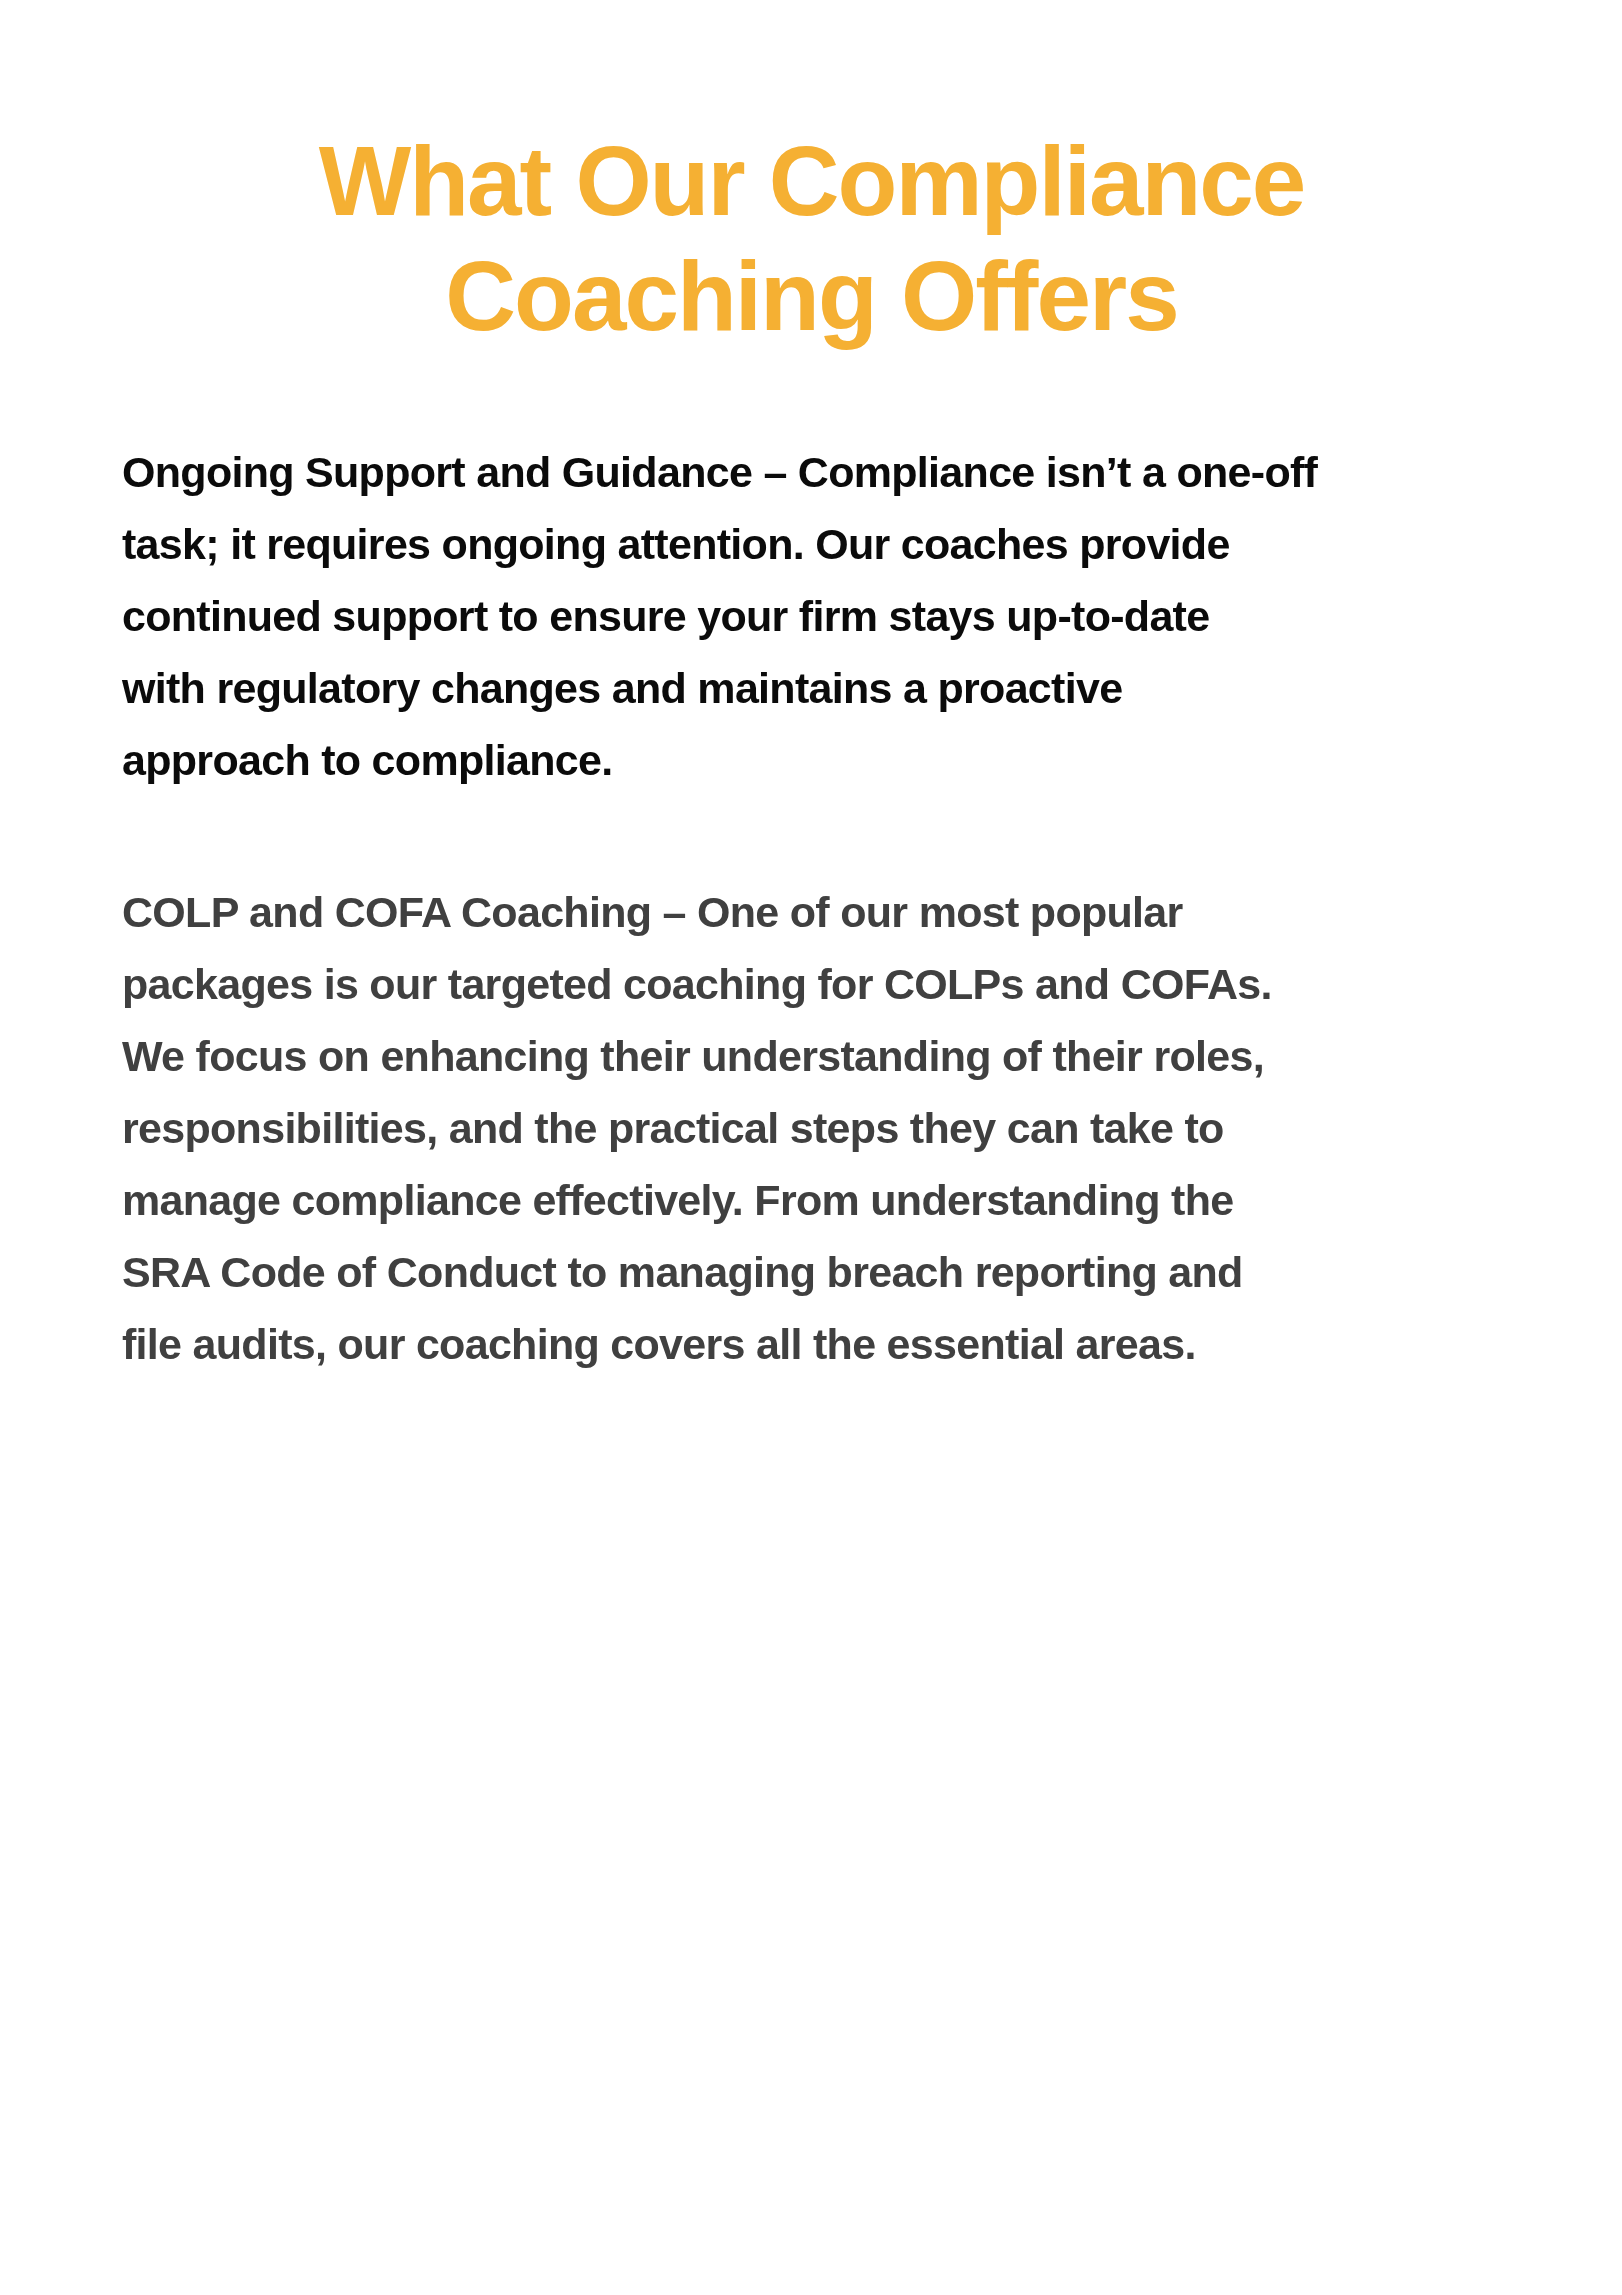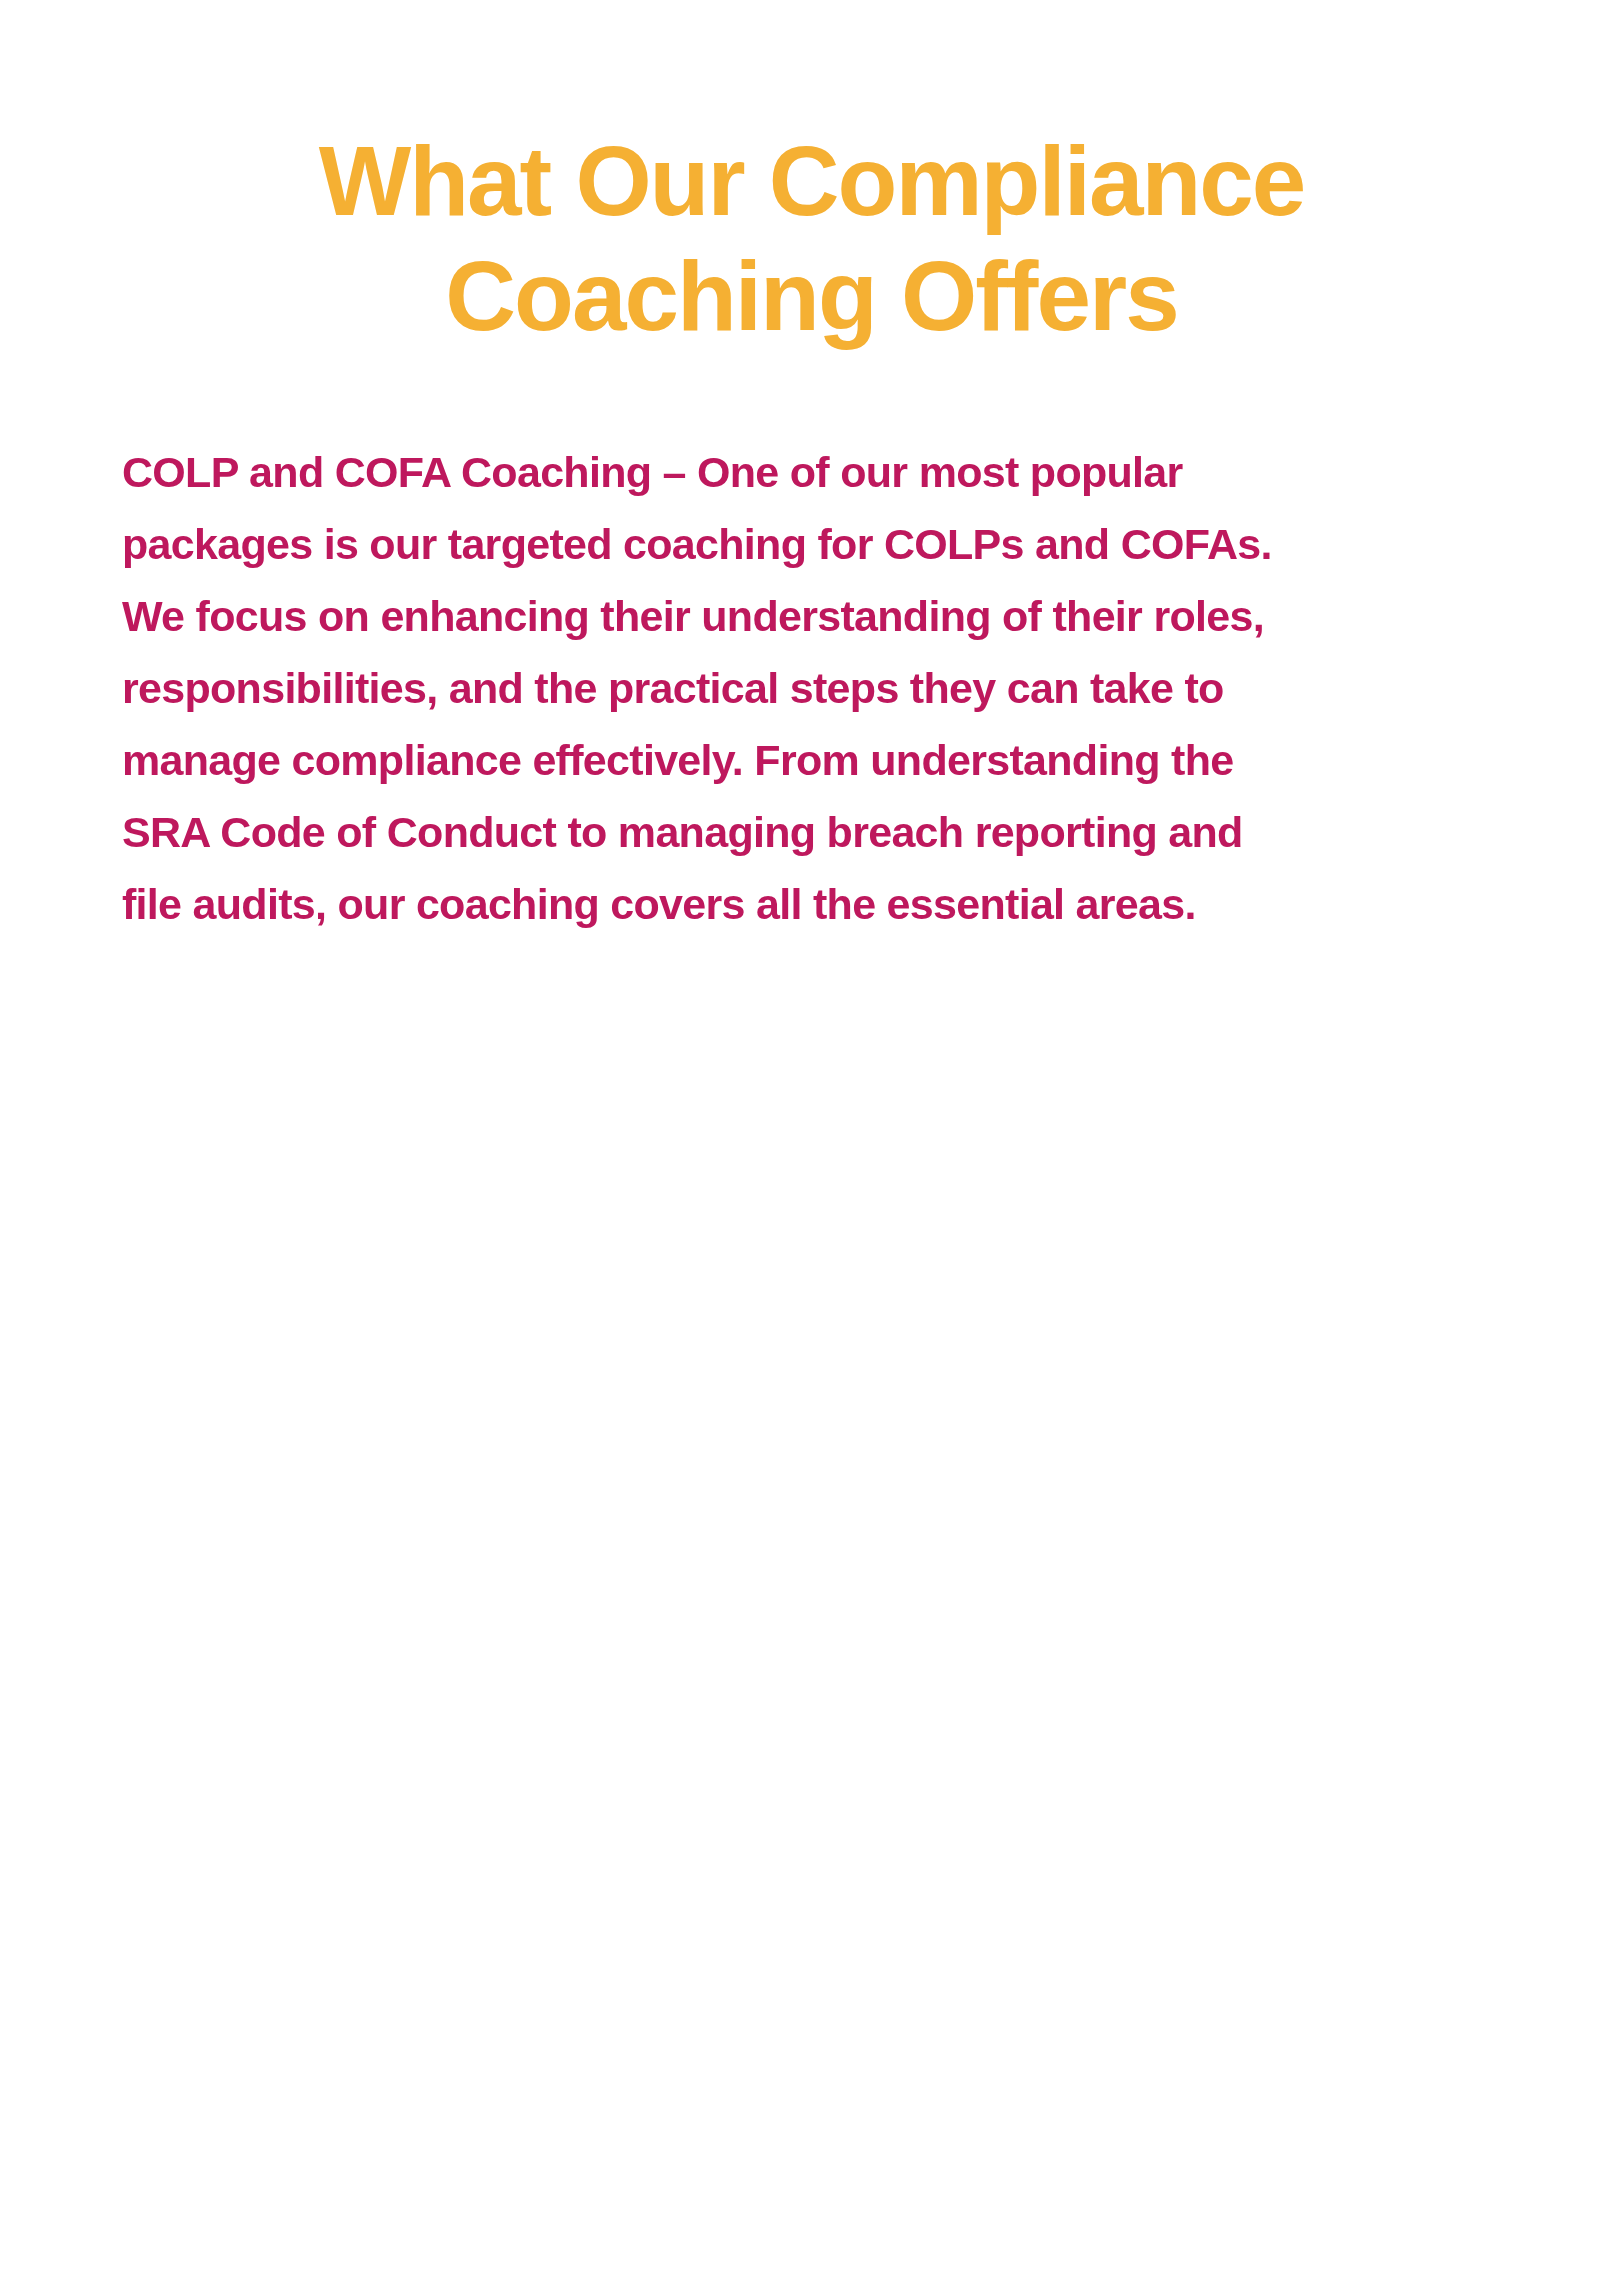--- a/index.html
+++ b/index.html
@@ -42,21 +42,26 @@
   }
 </style>
 </head>
 <body>
 
 <div class="page" style="background: rgb(255, 255, 255);">
   <h1 class="page-title" style="color: rgb(245, 176, 51);">What Our Compliance
 Coaching Offers</h1>
 
   <div class="content">
-    <p style="color: #be185d;">COLP and COFA Coaching – One of our most popular
+    <p style="color: rgb(11, 11, 11);">Ongoing Support and Guidance – Compliance isn’t a one-off
+task; it requires ongoing attention. Our coaches provide
+continued support to ensure your firm stays up-to-date
+with regulatory changes and maintains a proactive
+approach to compliance.</p>
+    <p style="color: #404040;">COLP and COFA Coaching – One of our most popular
 packages is our targeted coaching for COLPs and COFAs.
 We focus on enhancing their understanding of their roles,
 responsibilities, and the practical steps they can take to
 manage compliance effectively. From understanding the
 SRA Code of Conduct to managing breach reporting and
 file audits, our coaching covers all the essential areas.</p>
   </div>
 </div>
 
 

